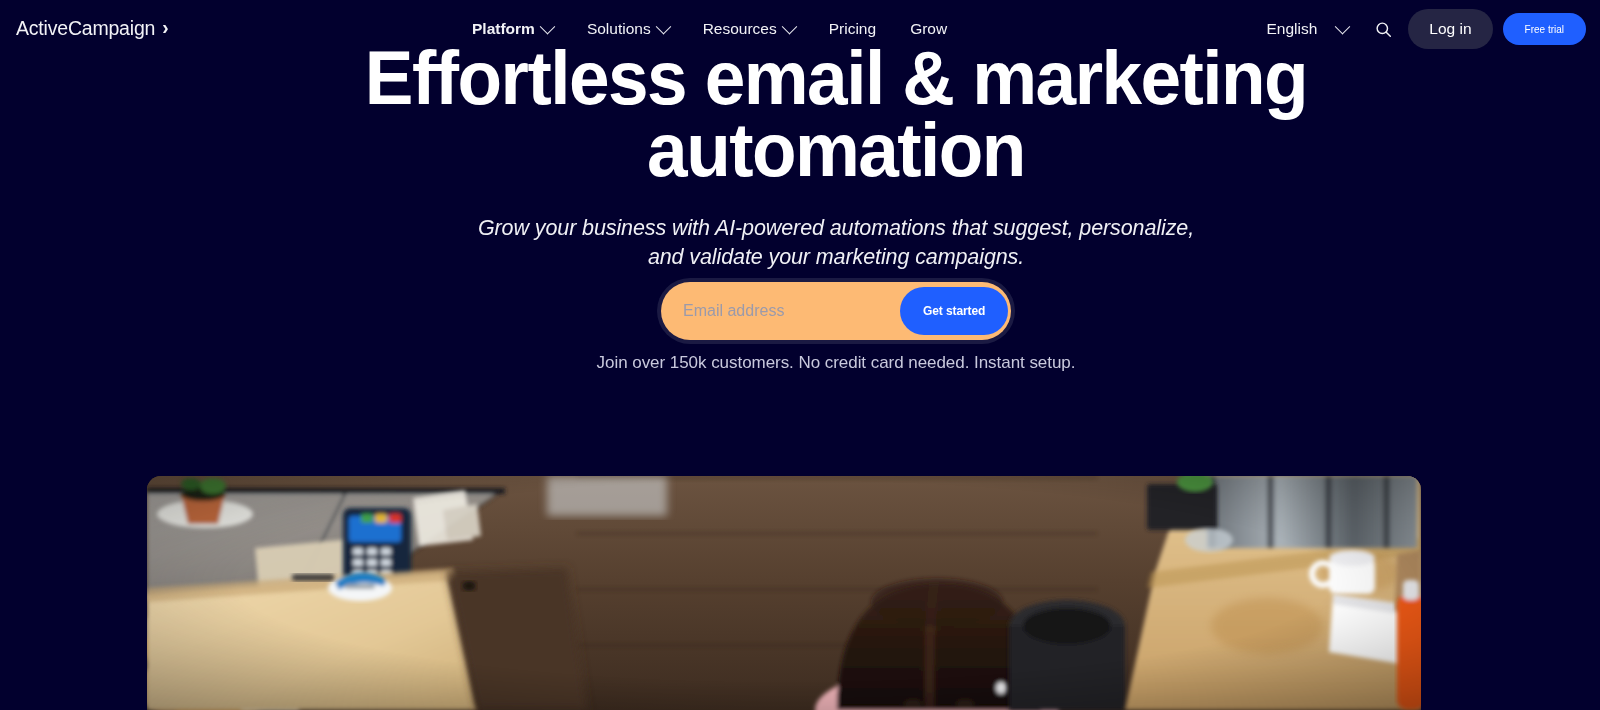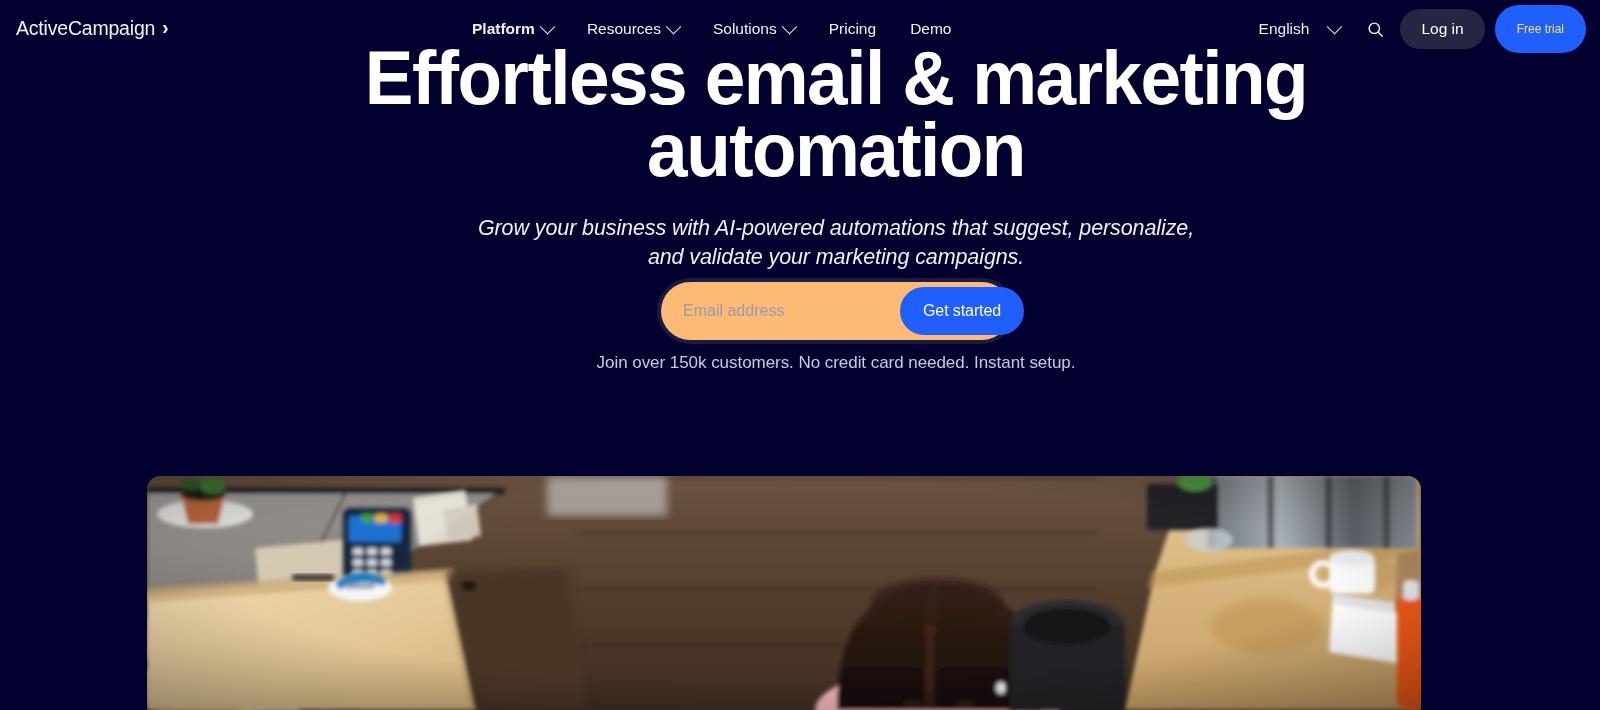--- a/index.html
+++ b/index.html
@@ -97,25 +97,25 @@
     height:40px; padding:0 21px;
     border-radius:999px;
     background:#252544;
     color:#ffffff;
     font-size:15.5px; font-weight:400;
     cursor:pointer; white-space:nowrap;
     margin-left:4px;
   }
   .btn-trial {
     display:flex; align-items:center; justify-content:center;
-    height:48px; padding:0 22px;
+    height:32px; padding:0 22px;
     border-radius:999px;
     background:#1f5fff;
-    color:#fde047;
-    font-size:12px; font-weight:400;
+    color:#ffffff;
+    font-size:10px; font-weight:400;
     cursor:pointer; white-space:nowrap;
     margin-left:10px;
   }
 
   
   .hero { position:absolute; top:0; left:0; width:1600px; text-align:center;margin-left:36px; }
 
   .headline {
     margin-top:42px;
     font-size:76px;
@@ -165,21 +165,21 @@
     color:#1a1a2e;
   }
   .email-input::placeholder { color:#9a9aab; font-size:16px; }
 
   .btn-start {
     height:48px; padding:0 23px;
     border:none; border-radius:999px;
     background:#1f5fff;
     color:#ffffff;
     font-family:"Liberation Sans", sans-serif;
-    font-size:16px; font-weight:400;
+    font-size:12px; font-weight:700;
     cursor:pointer; white-space:nowrap;
     letter-spacing:-0.1px;
   }
 
   .fineprint {
     margin-top:13px;
     font-size:17px;
     font-weight:400;
     color:#c9c9dd;
     letter-spacing:-0.05px;
@@ -207,32 +207,32 @@
       <span class="logo-text">ActiveCampaign</span>
       <span class="logo-mark">›</span>
     </div>
 
     <div class="nav">
       <div class="nav-item">
         <span>Platform</span>
         <span class="chev"></span>
       </div>
       <div class="nav-item">
+        <span>Solutions</span>
+        <span class="chev"></span>
+      </div>
+      <div class="nav-item">
         <span>Resources</span>
         <span class="chev"></span>
       </div>
       <div class="nav-item">
-        <span>Solutions</span>
-        <span class="chev"></span>
+        <span>Pricing</span>
       </div>
       <div class="nav-item">
-        <span>Pricing</span>
-      </div>
-      <div class="nav-item">
-        <span>Demo</span>
+        <span>Grow</span>
       </div>
     </div>
 
     <div class="actions">
 
       <div class="lang">
         <span>English</span>
         <span class="chev"></span>
       </div>
 

